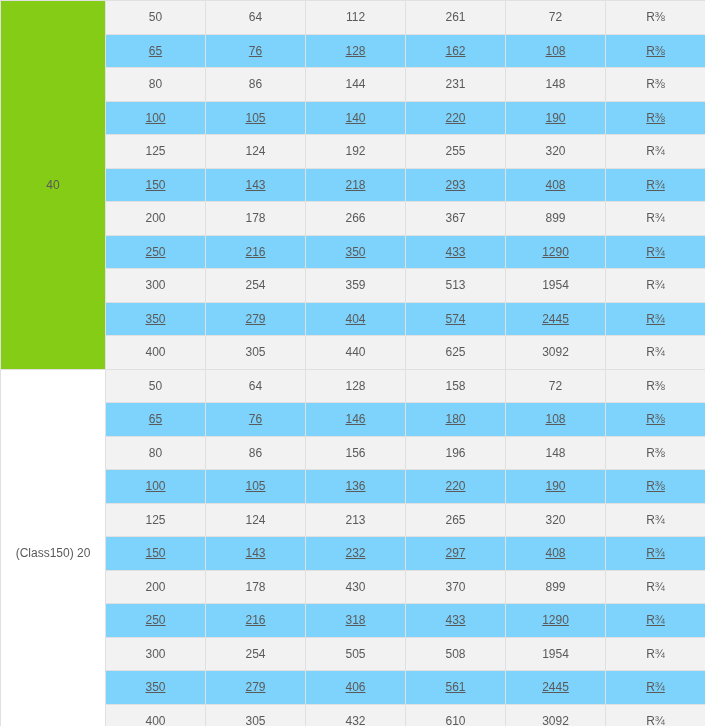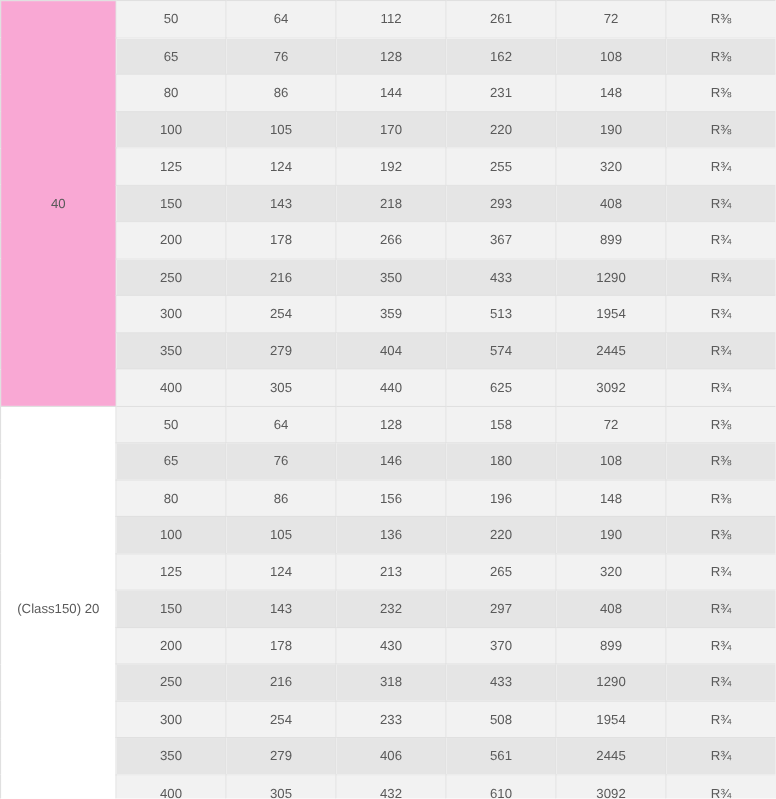--- a/index.html
+++ b/index.html
@@ -33,24 +33,25 @@
   }
   td.group-cell {
     border-left: none;
     background: #ffffff;
     color: #555555;
   }
   tr.shaded td {
     background: #f2f2f2;
   }
   tr.plain td {
-    background: #e5e5e5;
+    background: #7dd3fc;
+    text-decoration: underline;
   }
   td.group-cell.shade-group {
-    background: #f9a8d4;
+    background: #84cc16;
   }
   td.group-cell.plain-group {
     background: #ffffff;
   }
   .col-group { width: 105px; }
   .col-a { width: 100px; }
   .col-b { width: 100px; }
   .col-c { width: 100px; }
   .col-d { width: 100px; }
   .col-e { width: 100px; }
@@ -94,21 +95,21 @@
         <td>80</td>
         <td>86</td>
         <td>144</td>
         <td>231</td>
         <td>148</td>
         <td class="last-col">R⅜</td>
       </tr>
       <tr class="plain">
         <td>100</td>
         <td>105</td>
-        <td>170</td>
+        <td>140</td>
         <td>220</td>
         <td>190</td>
         <td class="last-col">R⅜</td>
       </tr>
       <tr class="shaded">
         <td>125</td>
         <td>124</td>
         <td>192</td>
         <td>255</td>
         <td>320</td>
@@ -223,21 +224,21 @@
         <td>250</td>
         <td>216</td>
         <td>318</td>
         <td>433</td>
         <td>1290</td>
         <td class="last-col">R¾</td>
       </tr>
       <tr class="shaded">
         <td>300</td>
         <td>254</td>
-        <td>233</td>
+        <td>505</td>
         <td>508</td>
         <td>1954</td>
         <td class="last-col">R¾</td>
       </tr>
       <tr class="plain">
         <td>350</td>
         <td>279</td>
         <td>406</td>
         <td>561</td>
         <td>2445</td>

